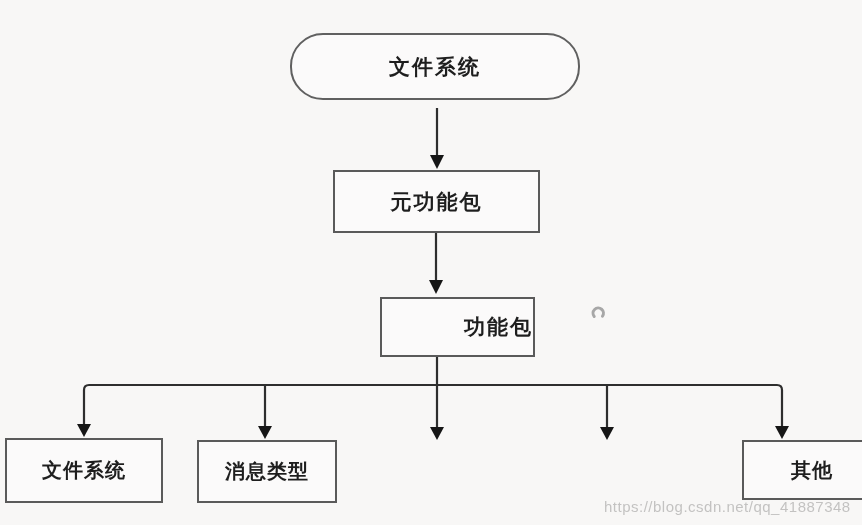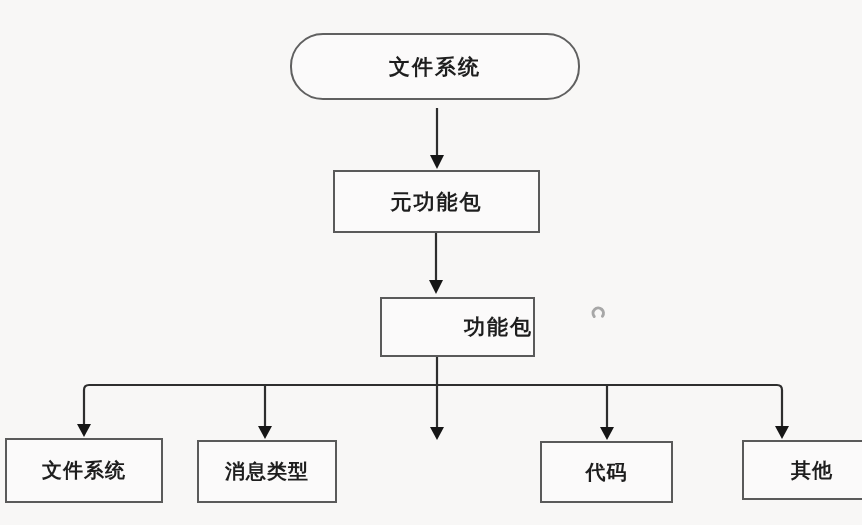--- a/index.html
+++ b/index.html
@@ -106,25 +106,23 @@
   <div class="node" style="left:380px; top:297px; width:155px; height:60px;justify-content:flex-end;">
     <span>功能包</span>
   </div>
 
   <div class="node leaf" style="left:5px; top:438px; width:158px; height:65px;">
     <span>文件系统</span>
   </div>
   <div class="node leaf" style="left:197px; top:440px; width:140px; height:63px;">
     <span>消息类型</span>
   </div>
-  <div class="node leaf" style="left:540px; top:441px; width:133px; height:62px;">
-    <span>代码</span>
-  </div>
   <div class="node leaf" style="left:712px; top:440px; width:140px; height:60px;margin-left:30px;">
     <span>其他</span>
   </div>
 
   <svg class="cursor-artifact" viewBox="0 0 17 17" xmlns="http://www.w3.org/2000/svg">
     <path d="M4.2 11.5 A5.2 5.2 0 1 1 12.5 11.2" stroke="#8d8d8d" stroke-width="3" fill="none" stroke-linecap="round"></path>
   </svg>
 
+  <div class="watermark">https://blog.csdn.net/qq_41887348</div>
 
 </div>
 
 </body></html>

